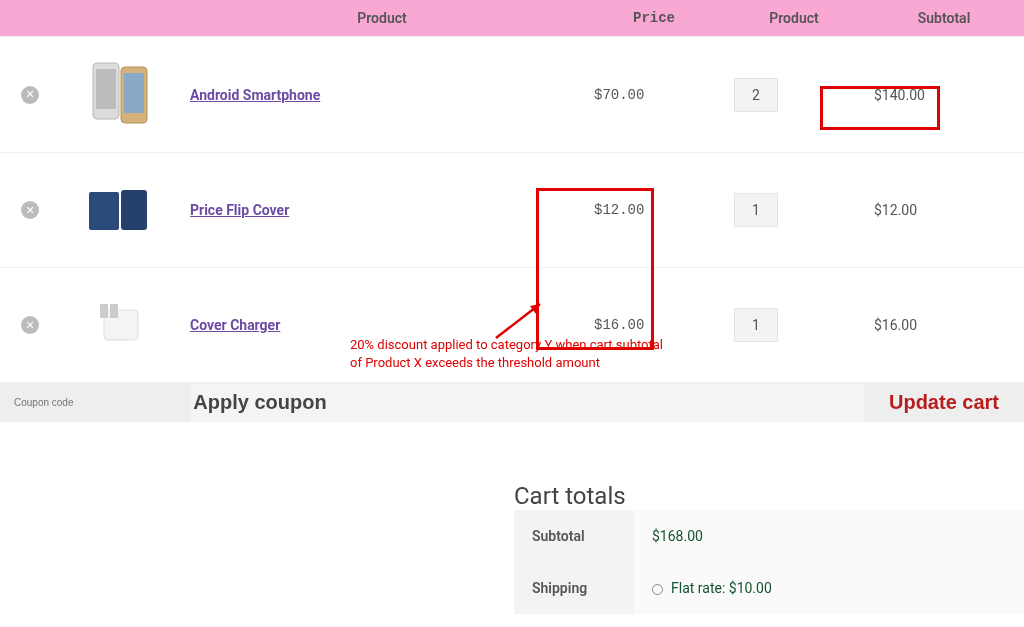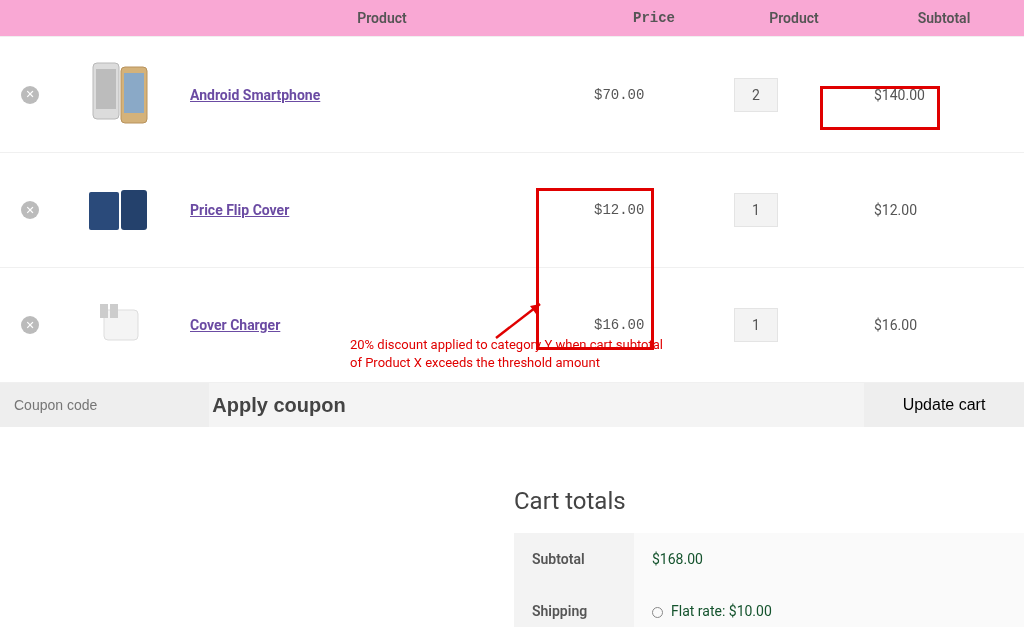--- a/index.html
+++ b/index.html
@@ -13,34 +13,34 @@
   .col-product{ }
   .col-price  { width:140px;font-family:Liberation Mono, monospace; }
   .col-qty    { width:140px; }
   .col-sub    { width:160px; text-align:left; }
   .remove-btn { display:inline-flex; width:18px; height:18px; border-radius:50%; background:#bbb; color:#fff; align-items:center; justify-content:center; font-size:11px; line-height:1; cursor:pointer; }
   .thumb { width:70px; height:70px; display:inline-flex; align-items:center; justify-content:center; }
   .prod-link { color:#6b4ba3; text-decoration:underline;font-weight:bold; }
   .qty-box { width:44px; height:34px; background:#f3f3f3; border:1px solid #e4e4e4; display:inline-flex; align-items:center; justify-content:center; font-size:14px; color:#555; }
   .actions-row { background:#f4f4f4; padding:0; }
   .actions-wrap { display:flex; align-items:stretch; }
-  .coupon-input { flex:0 0 190px; border:none; background:#eeeeee; padding:14px 14px; font-size:14px; color:#888; outline:none; }
+  .coupon-input { flex:0 0 190px; border:none; background:#eeeeee; padding:14px 14px; font-size:10px; color:#888; outline:none; }
   .apply-btn { flex:0 0 140px; border:none; background:#f4f4f4; color:#444; font-weight:600; font-size:20px; cursor:pointer; }
   .spacer { flex:1; }
-  .update-btn { flex:0 0 160px; border:none; background:#eeeeee; color:#000000; font-weight:400; font-size:16px; cursor:pointer; }
+  .update-btn { flex:0 0 160px; border:none; background:#eeeeee; color:#b91c1c; font-weight:700; font-size:20px; cursor:pointer; }
   
   .hl { position:absolute; border:3px solid #e00000; pointer-events:none; }
   .hl1 { left:820px; top:86px; width:120px; height:44px; }
   .hl2 { left:536px; top:188px; width:118px; height:162px; }
   .wrap { position:relative; }
   .annot { position:absolute; left:350px; top:336px; width:320px; color:#e00000; font-size:13px; line-height:1.4; }
   .arrow { position:absolute; left:490px; top:298px; pointer-events:none; }
   
   .totals-wrap { width:510px; margin-left:514px; margin-top:60px; }
-  .totals-title { font-size:24px; color:#444; font-weight:400; margin-bottom:18px; }
+  .totals-title { font-size:24px; color:#444; font-weight:400; }
   .totals-table { width:100%; border-collapse:collapse; background:#fafafa; }
   .totals-table th { text-align:left; background:#f3f3f3; padding:18px 18px; font-size:14px; font-weight:600; color:#555; width:120px; }
   .totals-table td { padding:18px; font-size:14px; color:#14532d; }
   .radio { display:inline-block; width:11px; height:11px; border:1px solid #888; border-radius:50%; margin-right:8px; vertical-align:middle; }
 </style>
 </head>
 <body>
 
 <div class="wrap">
 

